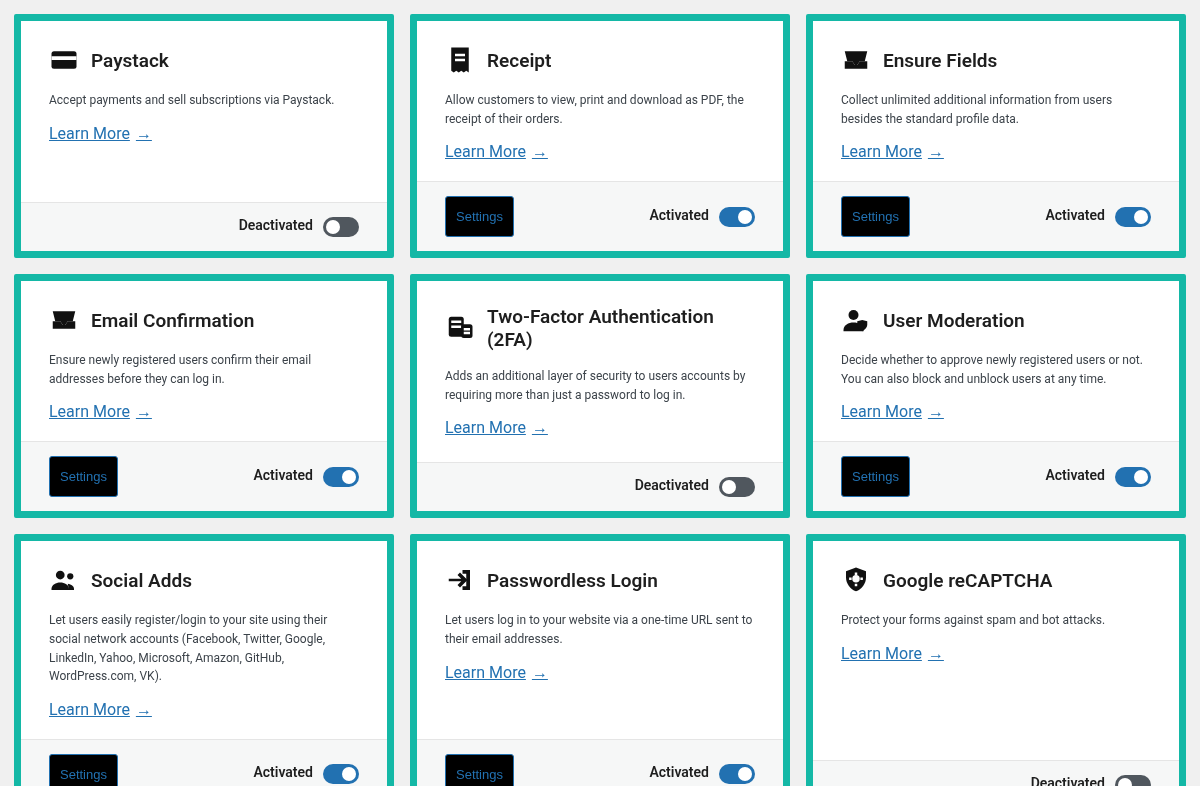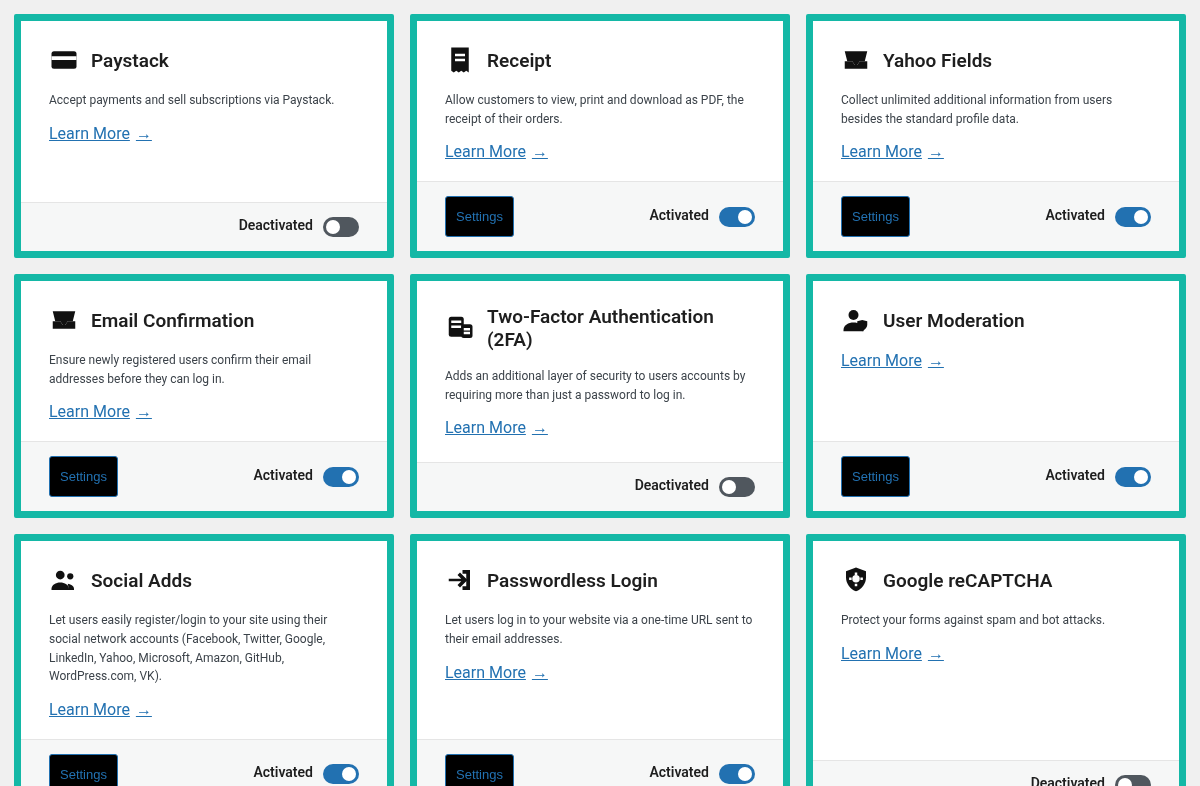--- a/index.html
+++ b/index.html
@@ -169,21 +169,21 @@
       </div>
     </div>
     <div class="card">
       <div class="card-body"><div class="card-header">
           <span class="icon">
             <svg viewBox="0 0 24 24">
               <path d="M3 5h18l-2 8h-4l-2 3h-2l-2-3H5L3 5z"></path>
               <path d="M3 13h6l2 3h2l2-3h6v6H3v-6z"></path>
             </svg>
           </span>
-          <h3>Yahoo Fields</h3>
+          <h3>Ensure Fields</h3>
         </div><p class="desc">Collect unlimited additional information from users besides the standard profile data.</p><a class="learn-more">
           <span>Learn More</span>
           <span class="arrow">→</span>
         </a></div>
       <div class="card-footer">
         <div class="left"><button class="settings-btn">Settings</button></div>
         <div class="status-wrap">
           <span class="status-label">Activated</span>
           <div class="toggle on"></div>
         </div>
@@ -238,21 +238,21 @@
     <div class="card">
       <div class="card-body"><div class="card-header">
           <span class="icon">
             <svg viewBox="0 0 24 24">
               <circle cx="10" cy="8" r="4"></circle>
               <path d="M2 20c0-4 4-6 8-6s8 2 8 6v1H2v-1z"></path>
               <path d="M17 12l4 1v3c0 2-2 4-4 5-2-1-4-3-4-5v-3l4-1z" fill="#111"></path>
             </svg>
           </span>
           <h3>User Moderation</h3>
-        </div><a class="learn-more">
+        </div><p class="desc">Decide whether to approve newly registered users or not. You can also block and unblock users at any time.</p><a class="learn-more">
           <span>Learn More</span>
           <span class="arrow">→</span>
         </a></div>
       <div class="card-footer">
         <div class="left"><button class="settings-btn">Settings</button></div>
         <div class="status-wrap">
           <span class="status-label">Activated</span>
           <div class="toggle on"></div>
         </div>
       </div>

